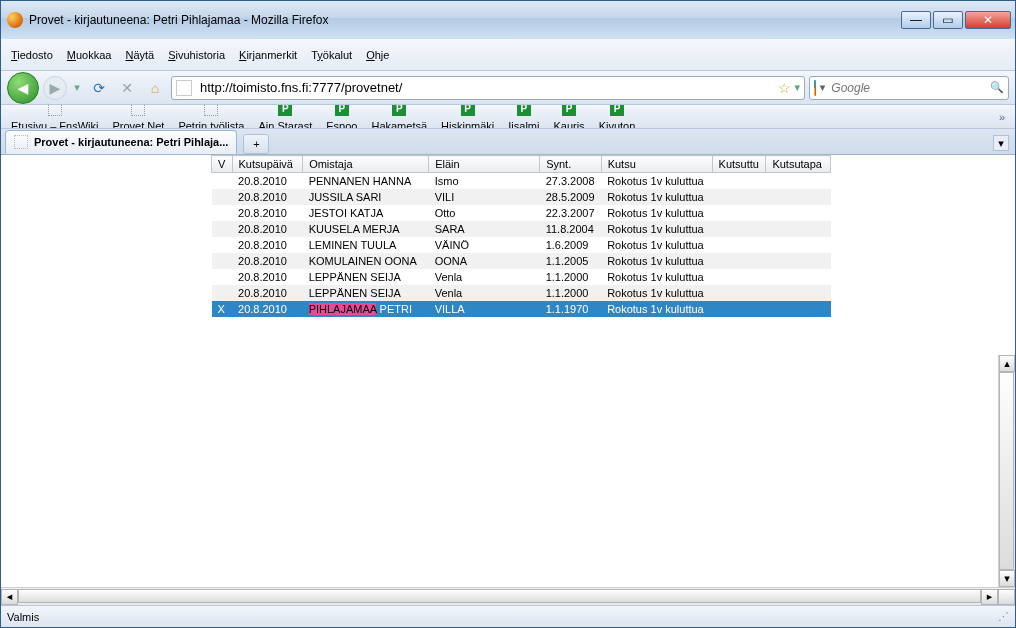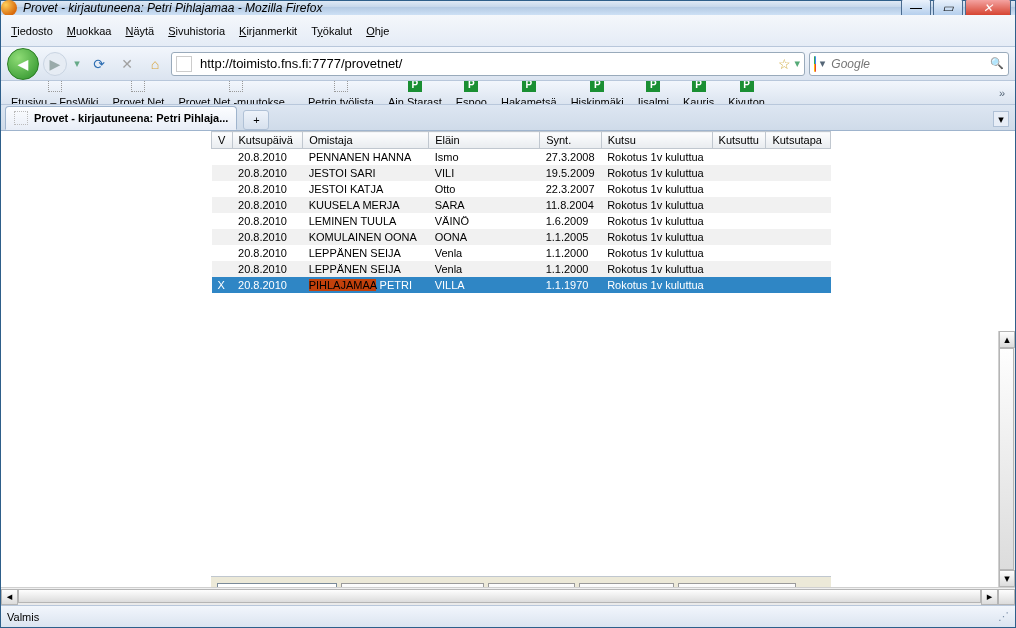--- a/index.html
+++ b/index.html
@@ -1,21 +1,21 @@
 <!DOCTYPE html>
 <html><head>
 <meta charset="utf-8">
 <style>
   * { box-sizing: border-box; }
   html, body { margin: 0; padding: 0; font-family: Tahoma, Arial, sans-serif; font-size: 11px; }
   body { width: 1016px; height: 628px; overflow: hidden; background: #fff; }
 
   
   .win { width: 1016px; height: 628px; border: 1px solid #2e5f8a; display: flex; flex-direction: column; box-shadow: 0 0 0 1px #0a3b6a inset; }
-  .titlebar { height: 14px; background: linear-gradient(#dfe9f5,#c4d6ea 45%,#b5cbe4 46%,#cde0f5); display: flex; align-items: center; padding: 0 4px 0 0; font-style: italic; }
+  .titlebar { height: 38px; background: linear-gradient(#dfe9f5,#c4d6ea 45%,#b5cbe4 46%,#cde0f5); display: flex; align-items: center; padding: 0 4px 0 6px; }
   .titlebar .ff-icon { width: 16px; height: 16px; background: radial-gradient(circle at 30% 30%, #ffcf5c, #d96a0b 70%); border-radius: 50%; margin-right: 6px; flex-shrink:0; }
   .titlebar .title { font-size: 12px; color: #000; flex: 1; white-space: nowrap; overflow: hidden; }
   .winbtns { display: flex; gap: 2px; }
   .winbtn { width: 30px; height: 18px; border: 1px solid #4a6b8f; border-radius: 2px; display:flex;align-items:center;justify-content:center; font-size:12px; cursor:pointer; }
   .min { background: linear-gradient(#e9f1fb,#b2cdec); }
   .max { background: linear-gradient(#e9f1fb,#b2cdec); }
   .close { width:46px; background: linear-gradient(#f4a3a1,#d43e2a); color:#fff; }
 
   
   .menubar { height: 32px; background: linear-gradient(#f4f7fb,#e5ecf6); display:flex; align-items:center; padding: 0 4px; gap: 2px; border-bottom:1px solid #b8c7db;}
@@ -60,21 +60,21 @@
   
   .content { flex:1; display:flex; flex-direction:column; background:#fff; position:relative; overflow:hidden;}
   .page { flex:1; overflow:hidden; position:relative;}
   .panel { position:absolute; left:210px; top:0; width:620px; background:#fff;}
   .tbl { width:620px; border-collapse:collapse; font-size:11px; }
   .tbl th, .tbl td { text-align:left; padding:2px 6px; white-space:nowrap; overflow:hidden; }
   .tbl th { background: linear-gradient(#fdfdfe,#e8ecef); border:1px solid #c0c7cf; font-weight:normal; color:#000; }
   .tbl tr.odd td { background:#f1f1f1; }
   .tbl tr.even td { background:#fff; }
   .tbl tr.sel td { background:#2f86c5; color:#fff; }
-  .tbl tr.sel td .hl { background:#c2410c; color:#000;text-align:center; }
+  .tbl tr.sel td .hl { background:#ec4899; color:#000;text-align:center; }
   .col-v { width:16px; text-align:center;}
   .col-date { width:70px;}
   .col-own { width:125px;}
   .col-animal{ width:110px;}
   .col-birth{ width:60px;}
   .col-call{ width:110px;}
   .col-called{ width:50px;}
   .col-method{ width:64px;margin-top:20px;}
   .blank { height:140px;}
 
@@ -149,24 +149,20 @@
 
   <div class="bmbar" id="bmbar">
 
     <div class="bm">
         <div class="pi"></div>
         <span>Etusivu – FnsWiki</span>
       </div>
       <div class="bm">
         <div class="pi"></div>
         <span>Provet Net</span>
-      </div>
-      <div class="bm">
-        <div class="pi"></div>
-        <span>Provet Net -muutokse...</span>
       </div>
       <div class="bm">
         <div class="pi"></div>
         <span>Petrin työlista</span>
       </div>
       <div class="bm">
         <div class="pp">P</div>
         <span>Ain Starast</span>
       </div>
       <div class="bm">
@@ -229,23 +225,23 @@
                 <td>PENNANEN HANNA</td>
                 <td>Ismo</td>
                 <td>27.3.2008</td>
                 <td>Rokotus 1v kuluttua</td>
                 <td></td>
                 <td></td>
               </tr>
               <tr class="odd">
                 <td></td>
                 <td>20.8.2010</td>
-                <td>JESTOI SARI</td>
+                <td>JUSSILA SARI</td>
                 <td>VILI</td>
-                <td>19.5.2009</td>
+                <td>28.5.2009</td>
                 <td>Rokotus 1v kuluttua</td>
                 <td></td>
                 <td></td>
               </tr>
               <tr class="even">
                 <td></td>
                 <td>20.8.2010</td>
                 <td>JESTOI KATJA</td>
                 <td>Otto</td>
                 <td>22.3.2007</td>

